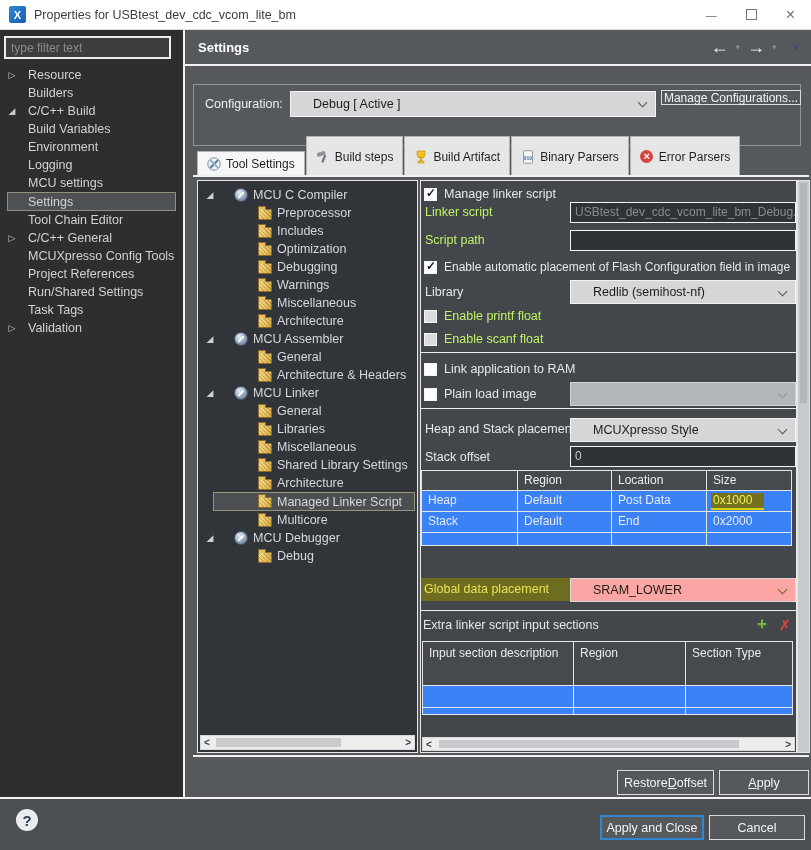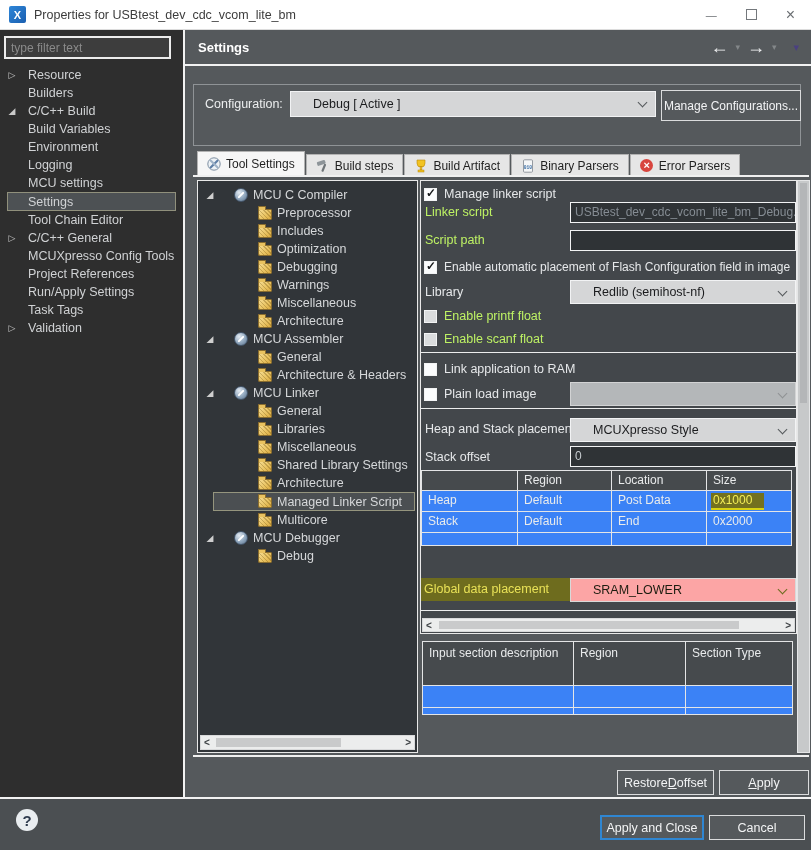--- a/index.html
+++ b/index.html
@@ -44,21 +44,21 @@
   .dd.yellowhl{background:#fca5a5;border-color:#d9d9d9;color:#1d1d10}
   .dd.yellowhl::after{border-color:#6b6b1d}
   .dd.disabled{background:#b4b7b9;border-color:#d2d3d4}
   .dd.disabled::after{border-color:#8f9294}
   .btn{position:absolute;background:#55595c;border:1px solid #dbdcdd;color:#f3f4f5;display:flex;align-items:center;justify-content:center;white-space:nowrap}
   .btn.primary{border:2px solid #2f86d2}
   .mn{text-decoration:underline}
 
   
   .tabs{position:absolute;left:197px;top:151px;height:25px;display:flex;align-items:flex-end}
-  .tab{height:22px;padding:0 9px;display:flex;align-items:center;gap:5px;font-size:12px;background:#e6e6e6;color:#1f1f1f;border:1px solid #b2b2b2;border-bottom:none;margin-right:1px;white-space:nowrap}
+  .tab{height:40px;padding:0 9px;display:flex;align-items:center;gap:5px;font-size:12px;background:#e6e6e6;color:#1f1f1f;border:1px solid #b2b2b2;border-bottom:none;margin-right:1px;white-space:nowrap}
   .tab.active{height:25px;background:#f6f6f6}
   .tabicon{width:14px;height:14px;display:inline-flex;flex:none}
   .topline{position:absolute;left:193px;top:175px;width:616px;height:2px;background:#f0f0f0}
   .bottomline{position:absolute;left:193px;top:755px;width:616px;height:2px;background:#f0f0f0}
   .erricon{width:13px;height:13px;border-radius:50%;background:#d8453e;color:#fff;display:flex;align-items:center;justify-content:center}
   .erricon::after{content:"×";font-size:11px;font-weight:bold;line-height:11px}
 
   
   .toolpanel{position:absolute;left:197px;top:180px;width:221px;height:573px;background:#313539;border:1px solid #e9e9e9}
   .ttree{position:absolute;left:0;top:5px;right:0}
@@ -68,21 +68,21 @@
   .trow.lvl0 .ticon{margin-left:18px}
   .trow.lvl1 .ticon{margin-left:60px}
   .trow.selected{margin-left:15px;margin-right:2px;height:19px;background:#4b4f52;border:1px solid #95957e}
   .trow.selected .ticon{margin-left:44px}
   .tool{width:14px;height:14px;border-radius:50%;background:radial-gradient(circle at 35% 30%,#e4ebf2,#8fa6bd 55%,#596f87);border:1px solid #44556a;position:relative}
   .tool::before{content:"";position:absolute;left:2px;top:5px;width:8px;height:2px;background:#fff;transform:rotate(-45deg);border-radius:1px}
   .fold{width:14px;height:11px;position:relative;margin-top:2px;border:1px solid #8a6d2f;border-radius:1px;background:linear-gradient(135deg,#f5dc92 0%,#e9c260 60%,#d9a93f 100%);background-image:repeating-linear-gradient(45deg,rgba(122,92,22,.35) 0 1px,transparent 1px 3px),linear-gradient(135deg,#f5dc92 0%,#e9c260 60%,#d9a93f 100%)}
   .fold::before{content:"";position:absolute;top:-4px;left:-1px;width:6px;height:3px;background:#e9c260;border:1px solid #8a6d2f;border-bottom:none;border-radius:1px 1px 0 0}
 
   
-  .opts{position:absolute;left:420px;top:180px;width:377px;height:454px;background:#43474b;border:1px solid #e9e9e9}
+  .opts{position:absolute;left:420px;top:180px;width:377px;height:573px;background:#43474b;border:1px solid #e9e9e9}
   .olabel{position:absolute;color:#e6e8ea;white-space:nowrap}
   .olabel.dim{color:#bef264}
   .cb{width:13px;height:13px;background:#fbfcfd;border:1px solid #f2f3f4;display:inline-block;position:relative;flex:none}
   .cb.on::after{content:"✓";position:absolute;left:1px;top:-3px;font-size:12px;font-weight:bold;color:#16181a}
   .cb.dimcb{background:#dadcdd}
   .crow{position:absolute;left:3px;display:flex;align-items:center;gap:7px;height:16px}
   .dfield{position:absolute;background:#2f3336;border:1px solid #f2f3f4;color:#c6cbcf;font-size:12px;line-height:19px;padding:0 4px;white-space:nowrap;overflow:hidden}
   .dfield.dimtxt{color:#858c93}
   .sep{position:absolute;left:0;right:0;height:1px;background:#eceded}
   .grid{display:grid;position:absolute;border-top:1px solid #e4e5e6;border-left:1px solid #e4e5e6}
@@ -162,21 +162,21 @@
     <div class="nrow">
         <span class="arr"></span>
         <span class="lbl">MCUXpresso Config Tools</span>
       </div>
     <div class="nrow">
         <span class="arr"></span>
         <span class="lbl">Project References</span>
       </div>
     <div class="nrow">
         <span class="arr"></span>
-        <span class="lbl">Run/Apply Settings</span>
+        <span class="lbl">Run/Shared Settings</span>
       </div>
     <div class="nrow">
         <span class="arr"></span>
         <span class="lbl">Task Tags</span>
       </div>
     <div class="nrow">
         <span class="arr">▷</span>
         <span class="lbl">Validation</span>
       </div>
   </div>
@@ -189,21 +189,21 @@
     <span class="smallcaret">▾</span>
     <span class="bigarrow">→</span>
     <span class="smallcaret">▾</span>
     <span class="purplecaret">▾</span>
   </span>
 </div>
 
 <div class="cfgbox"></div>
 <span class="flabel" style="left:205px;top:97px">Configuration:</span>
 <div class="dd" style="left:290px;top:91px;width:366px;height:26px;line-height:24px">Debug  [ Active ]</div>
-<div class="btn" style="left:661px;top:90px;width:140px;height:31px;font-size:12px">Manage Configurations...</div>
+<div class="btn" style="left:661px;top:90px;width:140px;height:15px;font-size:12px">Manage Configurations...</div>
 
 <div class="tabs">
   <div class="tab active">
     <span class="tabicon">
         <svg viewBox="0 0 14 14" width="14" height="14">
           <circle cx="7" cy="7" r="6.2" fill="#eef2f6" stroke="#7d8ea0" stroke-width="1"></circle>
           <rect x="6" y="1.2" width="2.1" height="11.6" rx="1" fill="#5d7ea6" transform="rotate(45 7 7)"></rect>
           <rect x="6" y="1.2" width="2.1" height="11.6" rx="1" fill="#9fb3c8" transform="rotate(-45 7 7)"></rect>
         </svg>
       </span>

